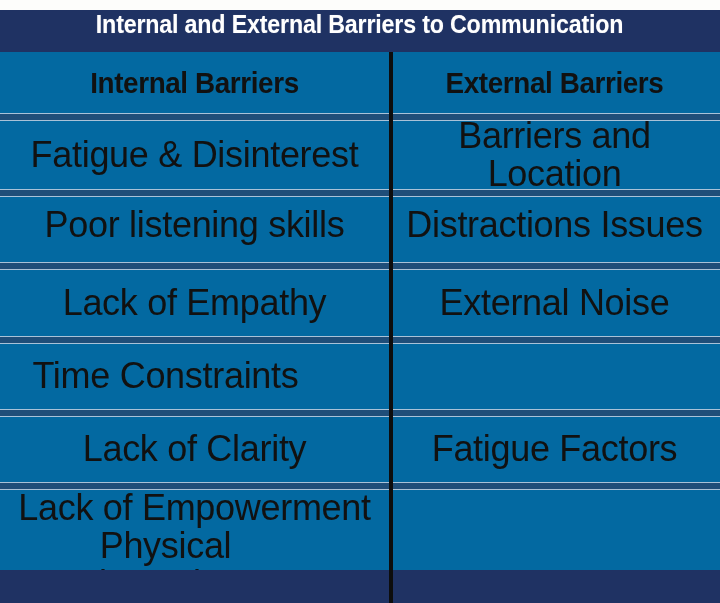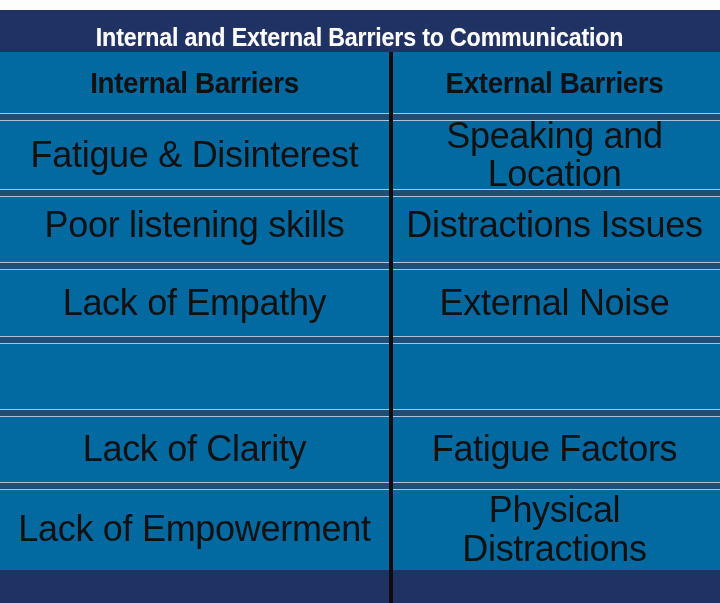--- a/index.html
+++ b/index.html
@@ -23,21 +23,21 @@
 
   
   #title-bar {
     position: absolute;
     left: 0;
     top: 10px;
     width: 720px;
     height: 42px;
     background: #1f3263;
     display: flex;
-    align-items: flex-end;
+    align-items: flex-start;
     justify-content: center;
     box-sizing: border-box;
   }
   #title-bar .title-text {
     color: #ffffff;
     font-family: "Liberation Sans", sans-serif;
     font-size: 25px;
     font-weight: bold;
     letter-spacing: -0.2px;
     transform: scaleX(0.93);
@@ -142,21 +142,21 @@
       <div class="cell left">Internal Barriers</div>
       <div class="cell right">External Barriers</div>
     </div>
 
     <div class="hrule" style="top:62px;"></div>
     <div class="row data-row" style="top:68px; height:70px;">
       <div class="cell left">
         <span class="txt">Fatigue &amp; Disinterest</span>
       </div>
       <div class="cell right">
-        <span class="txt">Speaking and Location</span>
+        <span class="txt">Barriers and Location</span>
       </div>
     </div>
 
     <div class="hrule" style="top:138px;"></div>
     <div class="row data-row" style="top:144px; height:58px;">
       <div class="cell left">
         <span class="txt">Poor listening skills</span>
       </div>
       <div class="cell right">
         <span class="txt">Distractions Issues</span>
@@ -168,34 +168,37 @@
       <div class="cell left">
         <span class="txt">Lack of Empathy</span>
       </div>
       <div class="cell right">
         <span class="txt">External Noise</span>
       </div>
     </div>
 
     <div class="hrule" style="top:285px;"></div>
     <div class="row data-row" style="top:291px; height:67px;">
+      <div class="cell right">
+        <span class="txt">Time Constraints</span>
+      </div>
     </div>
 
     <div class="hrule" style="top:358px;"></div>
     <div class="row data-row" style="top:364px; height:67px;">
       <div class="cell left">
         <span class="txt">Lack of Clarity</span>
       </div>
       <div class="cell right">
         <span class="txt">Fatigue Factors</span>
       </div>
     </div>
 
     <div class="hrule" style="top:431px;"></div>
-    <div class="row data-row" style="top:437px; height:81px;">
+    <div class="row data-row" style="top:437px; height:81px;flex-direction:column;">
       <div class="cell left">
         <span class="txt">Lack of Empowerment</span>
       </div>
       <div class="cell right">
         <span class="txt">Physical Distractions</span>
       </div>
     </div>
 
   </div>
 

